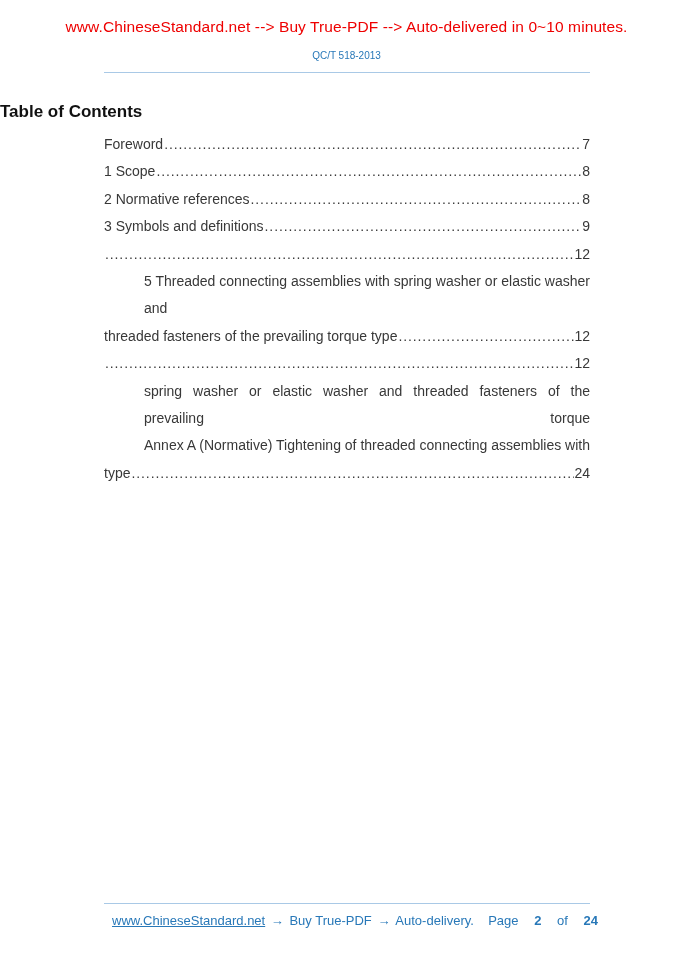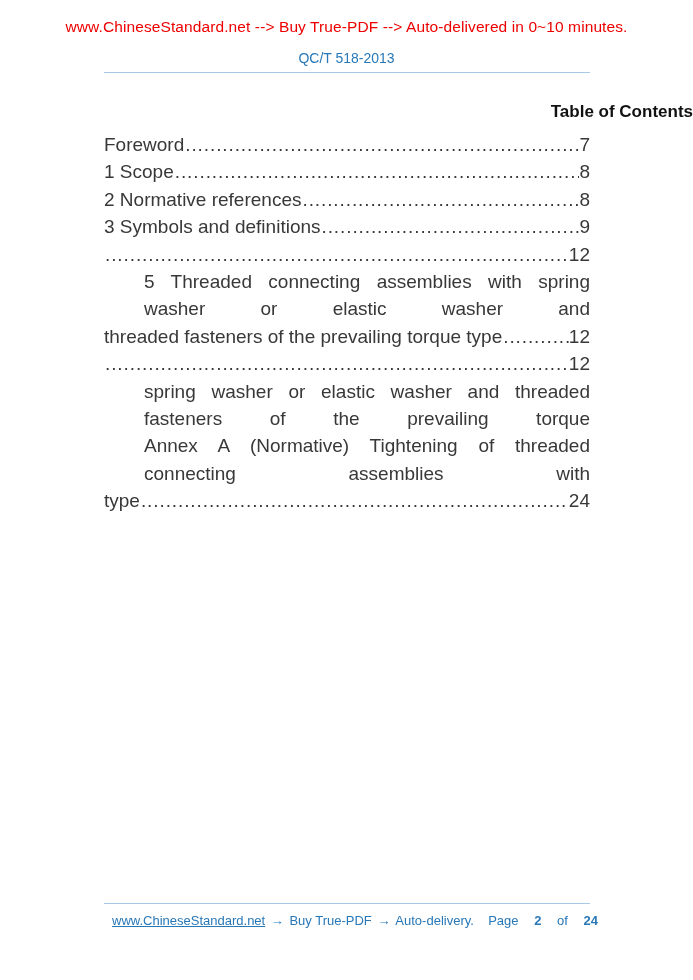--- a/index.html
+++ b/index.html
@@ -28,45 +28,45 @@
     text-align: center;
     color: var(--brand-red);
     font-size: 15.5px;
     letter-spacing: 0.1px;
   }
   .std-code {
     position: absolute;
     top: 50px; left: 0; right: 0;
     text-align: center;
     color: var(--brand-blue);
-    font-size: 14px;
+    font-size: 10px;
   }
   .top-rule, .footer-rule {
     position: absolute;
     left: 104px;
     width: 486px;
     border: none;
     border-top: 1px solid var(--rule-blue);
     height: 0;
   }
   .top-rule { top: 72px; }
   .toc-title {
     position: absolute;
     top: 102px; left: 0; right: 0;
-    text-align: right;
+    text-align: left;
     font-size: 17px;
     font-weight: bold;
     color: var(--title-black);
   }
   .toc {
     position: absolute;
     top: 131px;
     left: 104px;
     width: 486px;
-    font-size: 19px;
+    font-size: 14px;
     line-height: 27.4px;
     color: var(--text-dark);
   }
   .toc-line-fill {
     text-align: justify;
     text-align-last: justify;
     margin-left: 40px;
     -moz-text-align-last: justify;
   }
   .toc-line-last {

